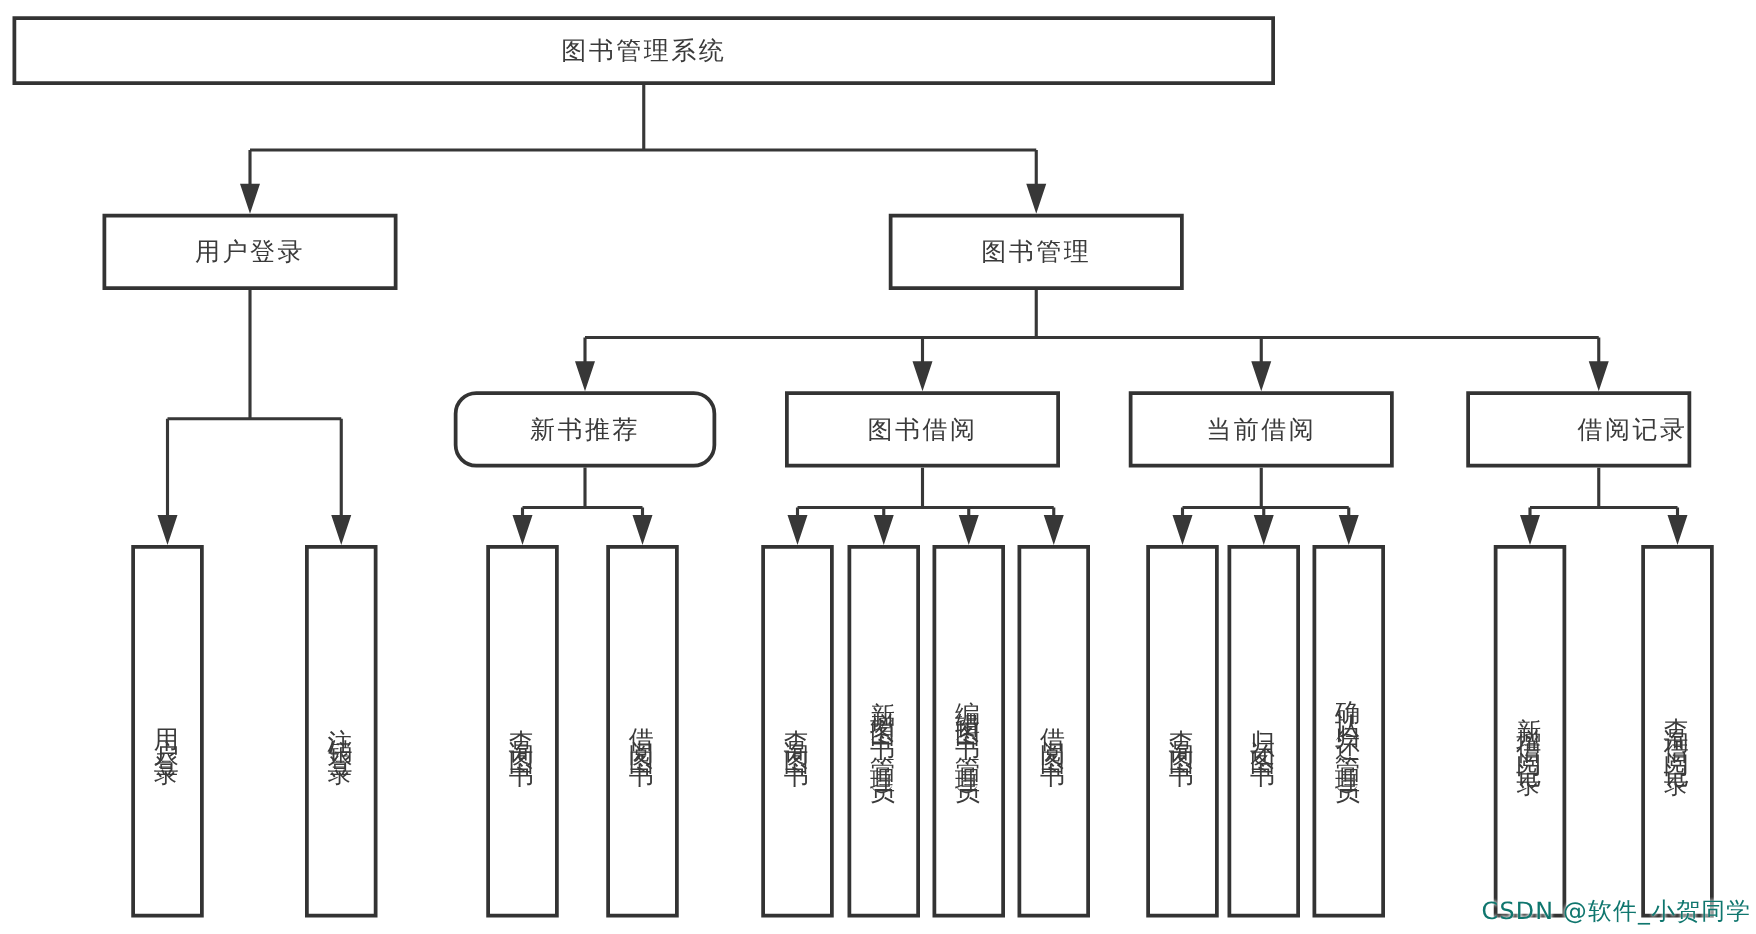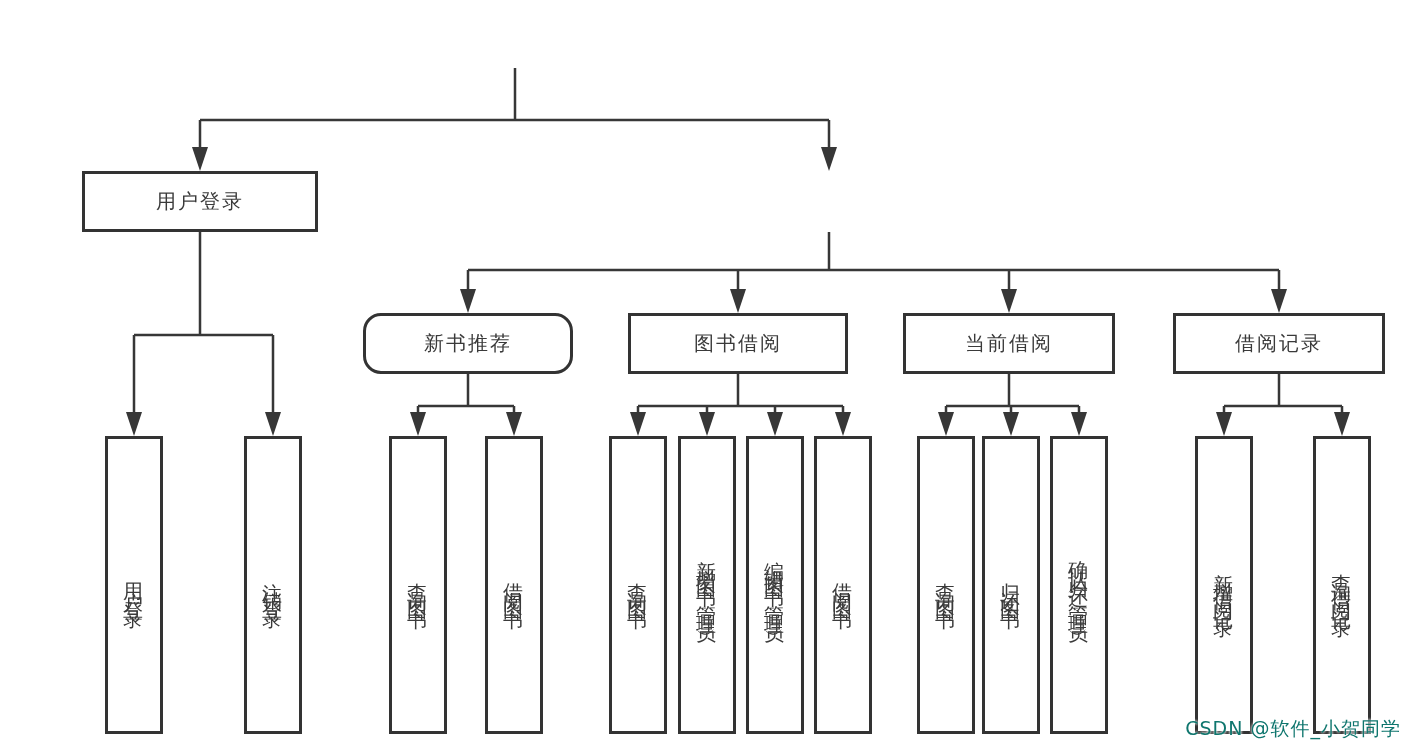--- a/index.html
+++ b/index.html
@@ -94,35 +94,41 @@
       M699 412 L715 412 L707 436 Z
       M767 412 L783 412 L775 436 Z
       M835 412 L851 412 L843 436 Z
       M938 412 L954 412 L946 436 Z
       M1003 412 L1019 412 L1011 436 Z
       M1071 412 L1087 412 L1079 436 Z
       M1216 412 L1232 412 L1224 436 Z
       M1334 412 L1350 412 L1342 436 Z"></path>
   </svg>
 
+  <div class="node hnode" style="left:10px;top:13px;width:1010px;height:55px;">
+    <span>图书管理系统</span>
+  </div>
 
   <div class="node hnode" style="left:82px;top:171px;width:236px;height:61px;">
     <span>用户登录</span>
+  </div>
+  <div class="node hnode" style="left:711px;top:171px;width:236px;height:61px;">
+    <span>图书管理</span>
   </div>
 
   <div class="node hnode" style="left:363px;top:313px;width:210px;height:61px;border-radius:18px;">
     <span>新书推荐</span>
   </div>
   <div class="node hnode" style="left:628px;top:313px;width:220px;height:61px;">
     <span>图书借阅</span>
   </div>
   <div class="node hnode" style="left:903px;top:313px;width:212px;height:61px;">
     <span>当前借阅</span>
   </div>
-  <div class="node hnode" style="left:1173px;top:313px;width:212px;height:61px;">
+  <div class="node hnode" style="left:1173px;top:313px;width:180px;height:61px;justify-content:flex-end;">
     <span>借阅记录</span>
   </div>
 
   <div class="node leaf" style="left:105px;">
     <span>用户登录</span>
   </div>
   <div class="node leaf" style="left:244px;">
     <span>注销登录</span>
   </div>
 

